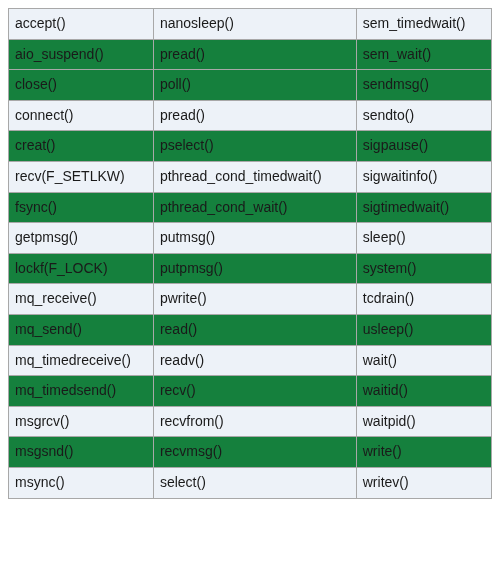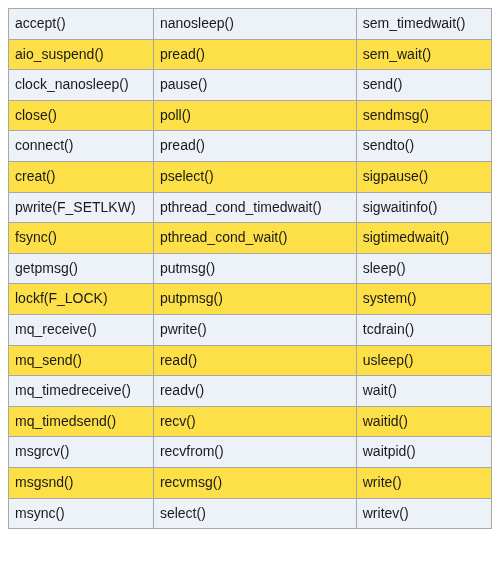--- a/index.html
+++ b/index.html
@@ -25,21 +25,21 @@
       color: #1a1a1a;
       white-space: nowrap;
       overflow: hidden;
       vertical-align: middle;
       line-height: 1.4;
     }
     tr.even td {
       background-color: #edf2f8;
     }
     tr.odd td {
-      background-color: #fde047;
+      background-color: #15803d;
     }
     col.c0 { width: 30%; }
     col.c1 { width: 42%; }
     col.c2 { width: 28%; }
   </style>
 </head>
 <body>
 
 <table>
   <colgroup>
@@ -51,42 +51,37 @@
       <tr class="even">
         <td>accept()</td>
         <td>nanosleep()</td>
         <td>sem_timedwait()</td>
       </tr>
       <tr class="odd">
         <td>aio_suspend()</td>
         <td>pread()</td>
         <td>sem_wait()</td>
       </tr>
-      <tr class="even">
-        <td>clock_nanosleep()</td>
-        <td>pause()</td>
-        <td>send()</td>
-      </tr>
       <tr class="odd">
         <td>close()</td>
         <td>poll()</td>
         <td>sendmsg()</td>
       </tr>
       <tr class="even">
         <td>connect()</td>
         <td>pread()</td>
         <td>sendto()</td>
       </tr>
       <tr class="odd">
         <td>creat()</td>
         <td>pselect()</td>
         <td>sigpause()</td>
       </tr>
       <tr class="even">
-        <td>pwrite(F_SETLKW)</td>
+        <td>recv(F_SETLKW)</td>
         <td>pthread_cond_timedwait()</td>
         <td>sigwaitinfo()</td>
       </tr>
       <tr class="odd">
         <td>fsync()</td>
         <td>pthread_cond_wait()</td>
         <td>sigtimedwait()</td>
       </tr>
       <tr class="even">
         <td>getpmsg()</td>

